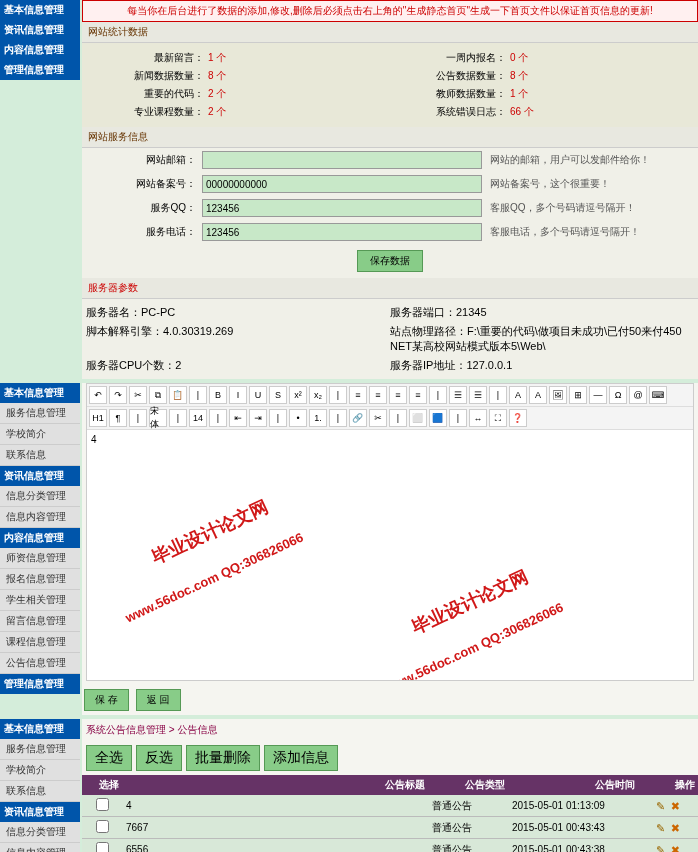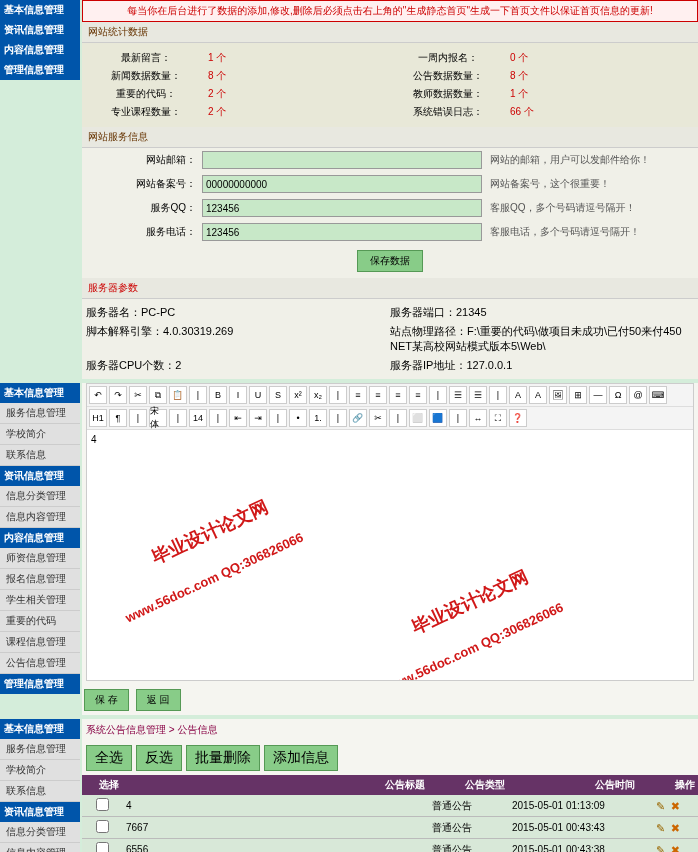--- a/index.html
+++ b/index.html
@@ -7,21 +7,21 @@
 .panel{margin-bottom:4px}
 .sidebar{width:80px;float:left;background:#0066cc}
 .sidebar .hdr{background:#0055aa;color:#fff;padding:3px 4px;font-weight:bold;font-size:10px}
 .sidebar .itm{background:#e0e0e0;color:#333;padding:3px 6px;border-bottom:1px solid #ccc;font-size:10px;cursor:pointer}
 .main{margin-left:82px;background:#f5f5f0}
 .alert{background:#fff0f0;border:1px solid #cc0000;color:#cc0000;text-align:center;padding:3px;font-size:10px}
 .sec-hdr{background:#e8e8e0;color:#663300;padding:3px 6px;font-size:10px;border-bottom:1px solid #ccc}
 .stats{background:#e8e8d8;padding:6px}
 .stats-row{display:flex;padding:2px 0}
 .stats-cell{display:flex;width:50%}
-.stats-lbl{width:120px;text-align:center;padding-right:4px;font-size:10px}
+.stats-lbl{width:120px;text-align:right;padding-right:4px;font-size:10px}
 .stats-val{color:#cc0000;font-size:10px}
 .form-row{display:flex;align-items:center;padding:3px 0;background:#f0f0e8}
 .form-lbl{width:120px;text-align:right;padding-right:6px;font-size:10px}
 .form-inp{width:280px;height:18px;border:1px solid #999;background:#c8e8c8;padding:0 3px;font-size:10px}
 .form-hint{padding-left:8px;font-size:10px;color:#555}
 .btn-save{background:#88cc88;border:1px solid #559955;padding:3px 12px;cursor:pointer;font-size:10px}
 .params{background:#f0f0e8;padding:4px}
 .param-row{display:flex;padding:2px 0}
 .param-cell{width:50%;font-size:10px}
 .param-lbl{display:inline-block;font-weight:normal}
@@ -147,21 +147,21 @@
       <div class="itm">服务信息管理</div>
       <div class="itm">学校简介</div>
       <div class="itm">联系信息</div>
       <div class="hdr">资讯信息管理</div>
       <div class="itm">信息分类管理</div>
       <div class="itm">信息内容管理</div>
       <div class="hdr">内容信息管理</div>
       <div class="itm">师资信息管理</div>
       <div class="itm">报名信息管理</div>
       <div class="itm">学生相关管理</div>
-      <div class="itm">重要的代码</div>
+      <div class="itm">留言信息管理</div>
       <div class="itm">课程信息管理</div>
       <div class="itm">公告信息管理</div>
       <div class="hdr">管理信息管理</div>
     </div>
  <div class="main">
   <div class="editor">
    <div class="toolbar" id="tb1">
           <span class="tb-btn">↶</span>
           <span class="tb-btn">↷</span>
           <span class="tb-btn">✂</span>

